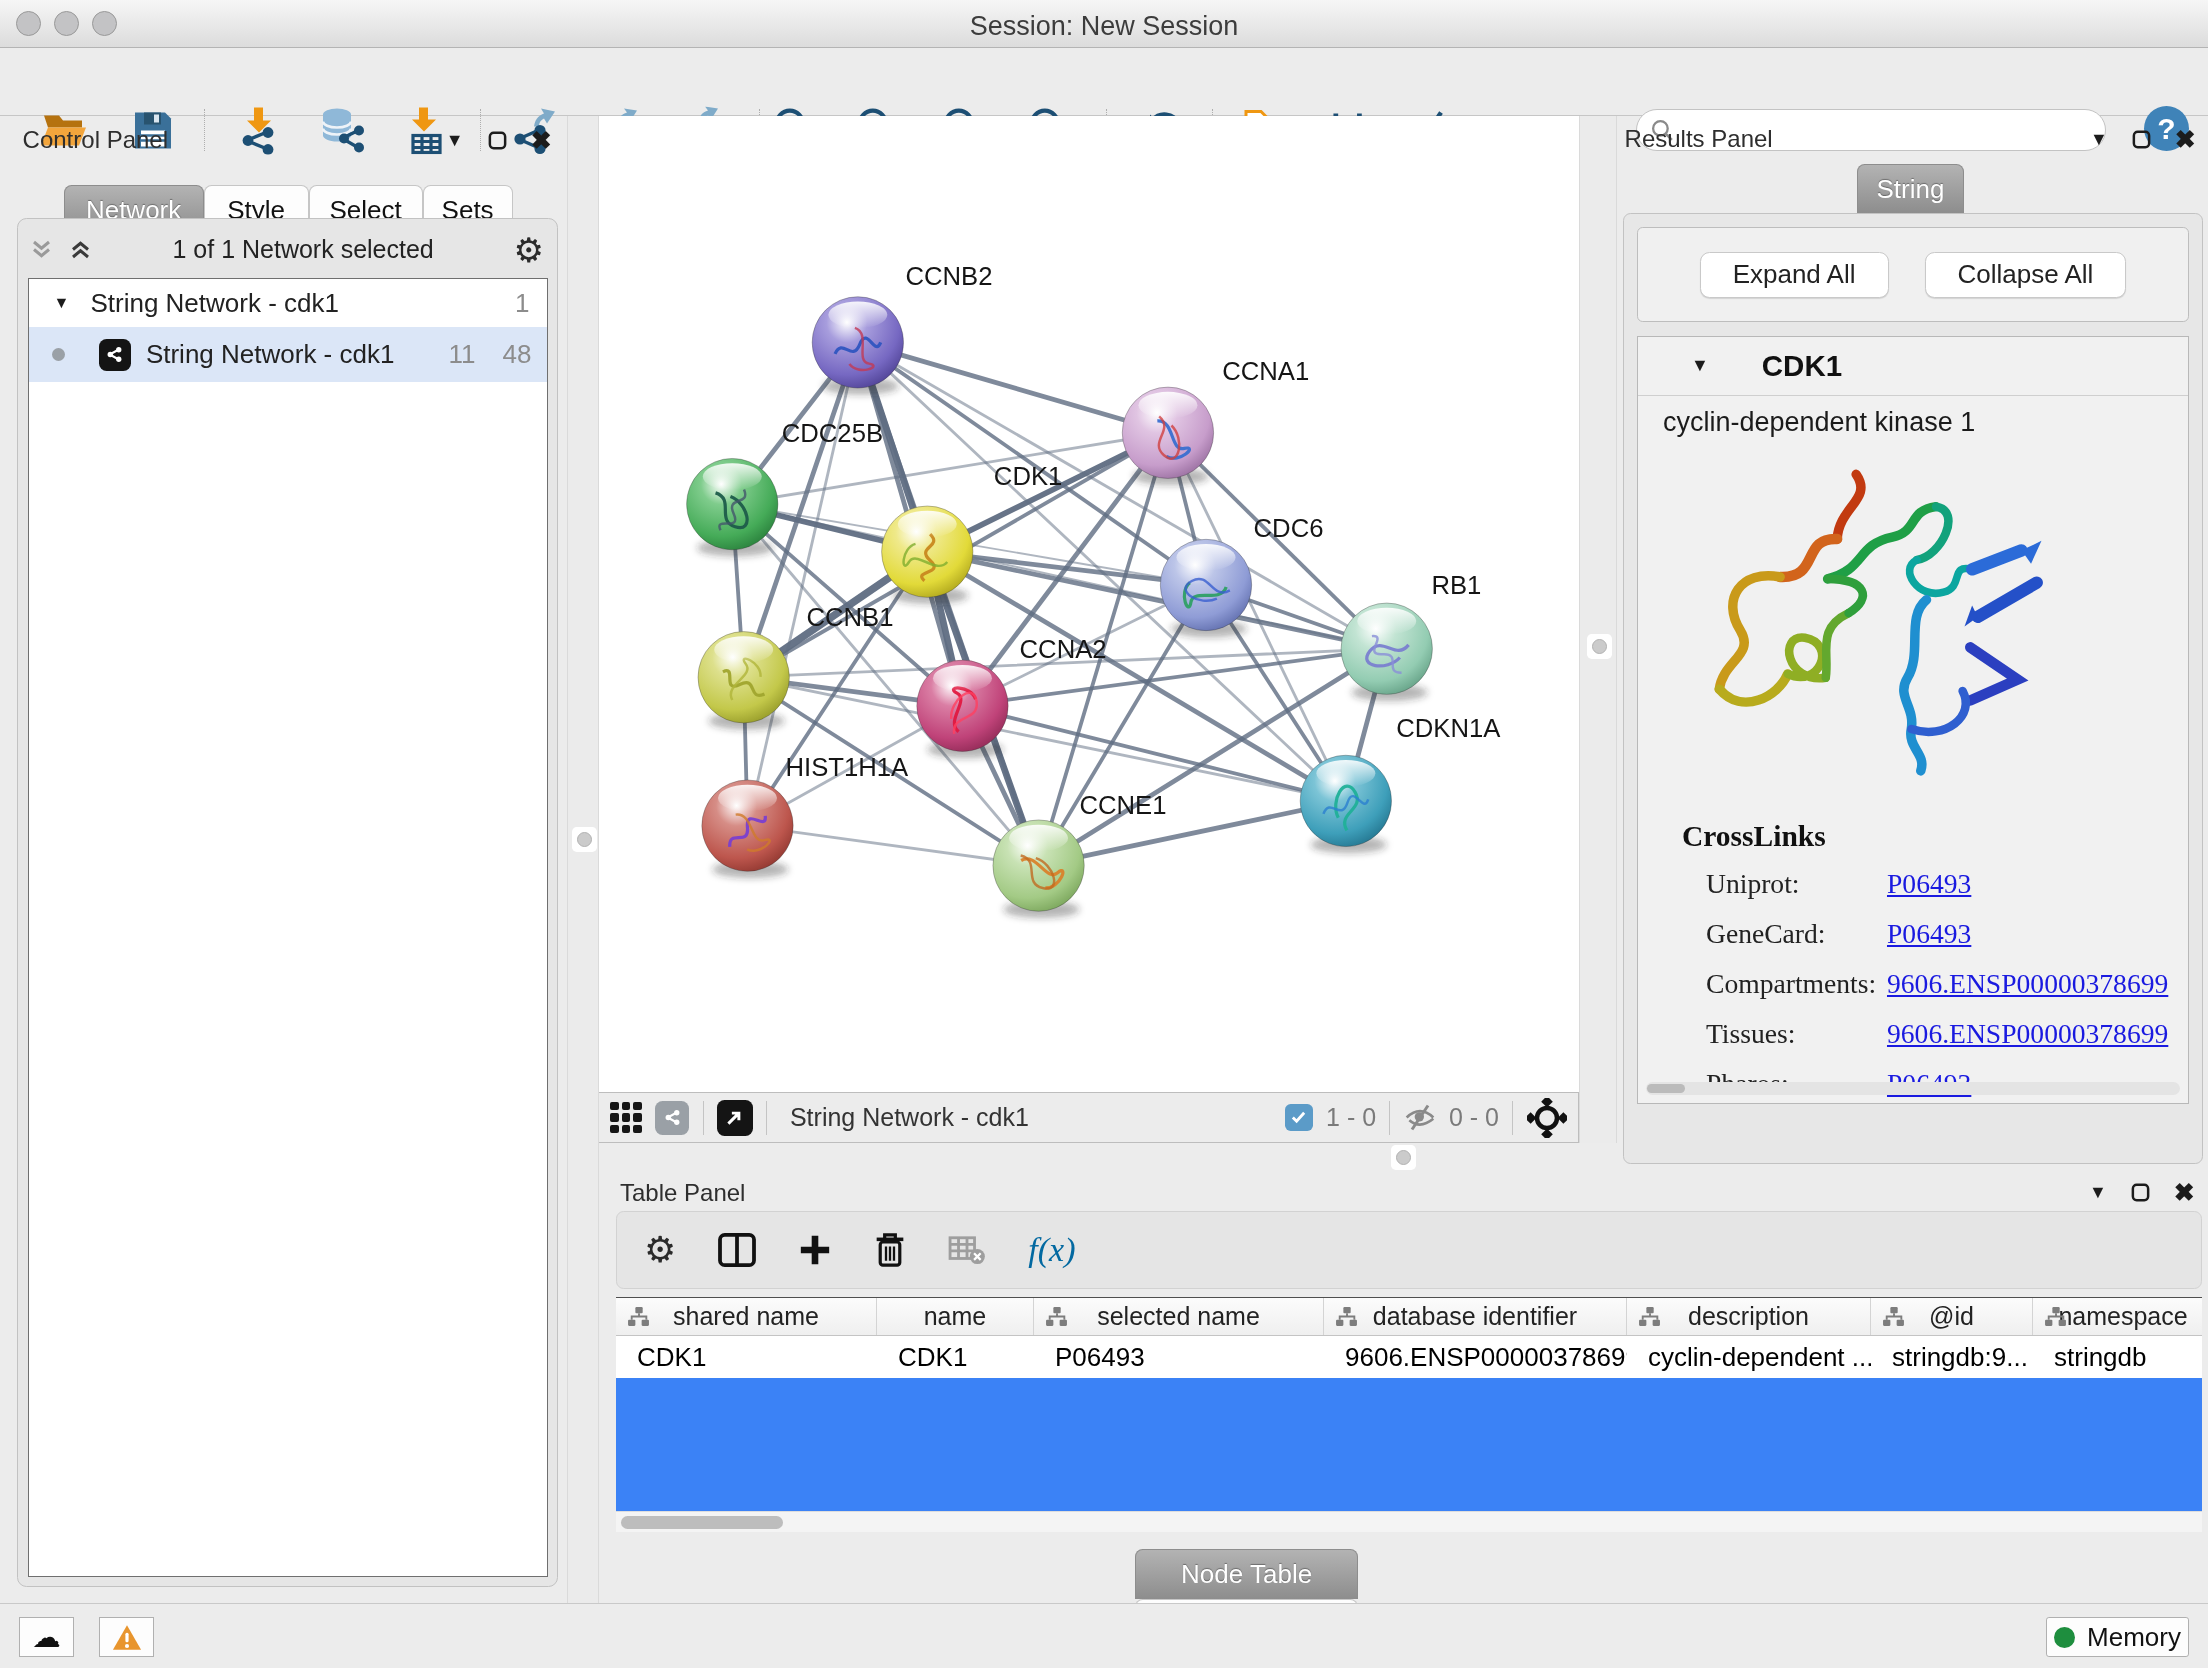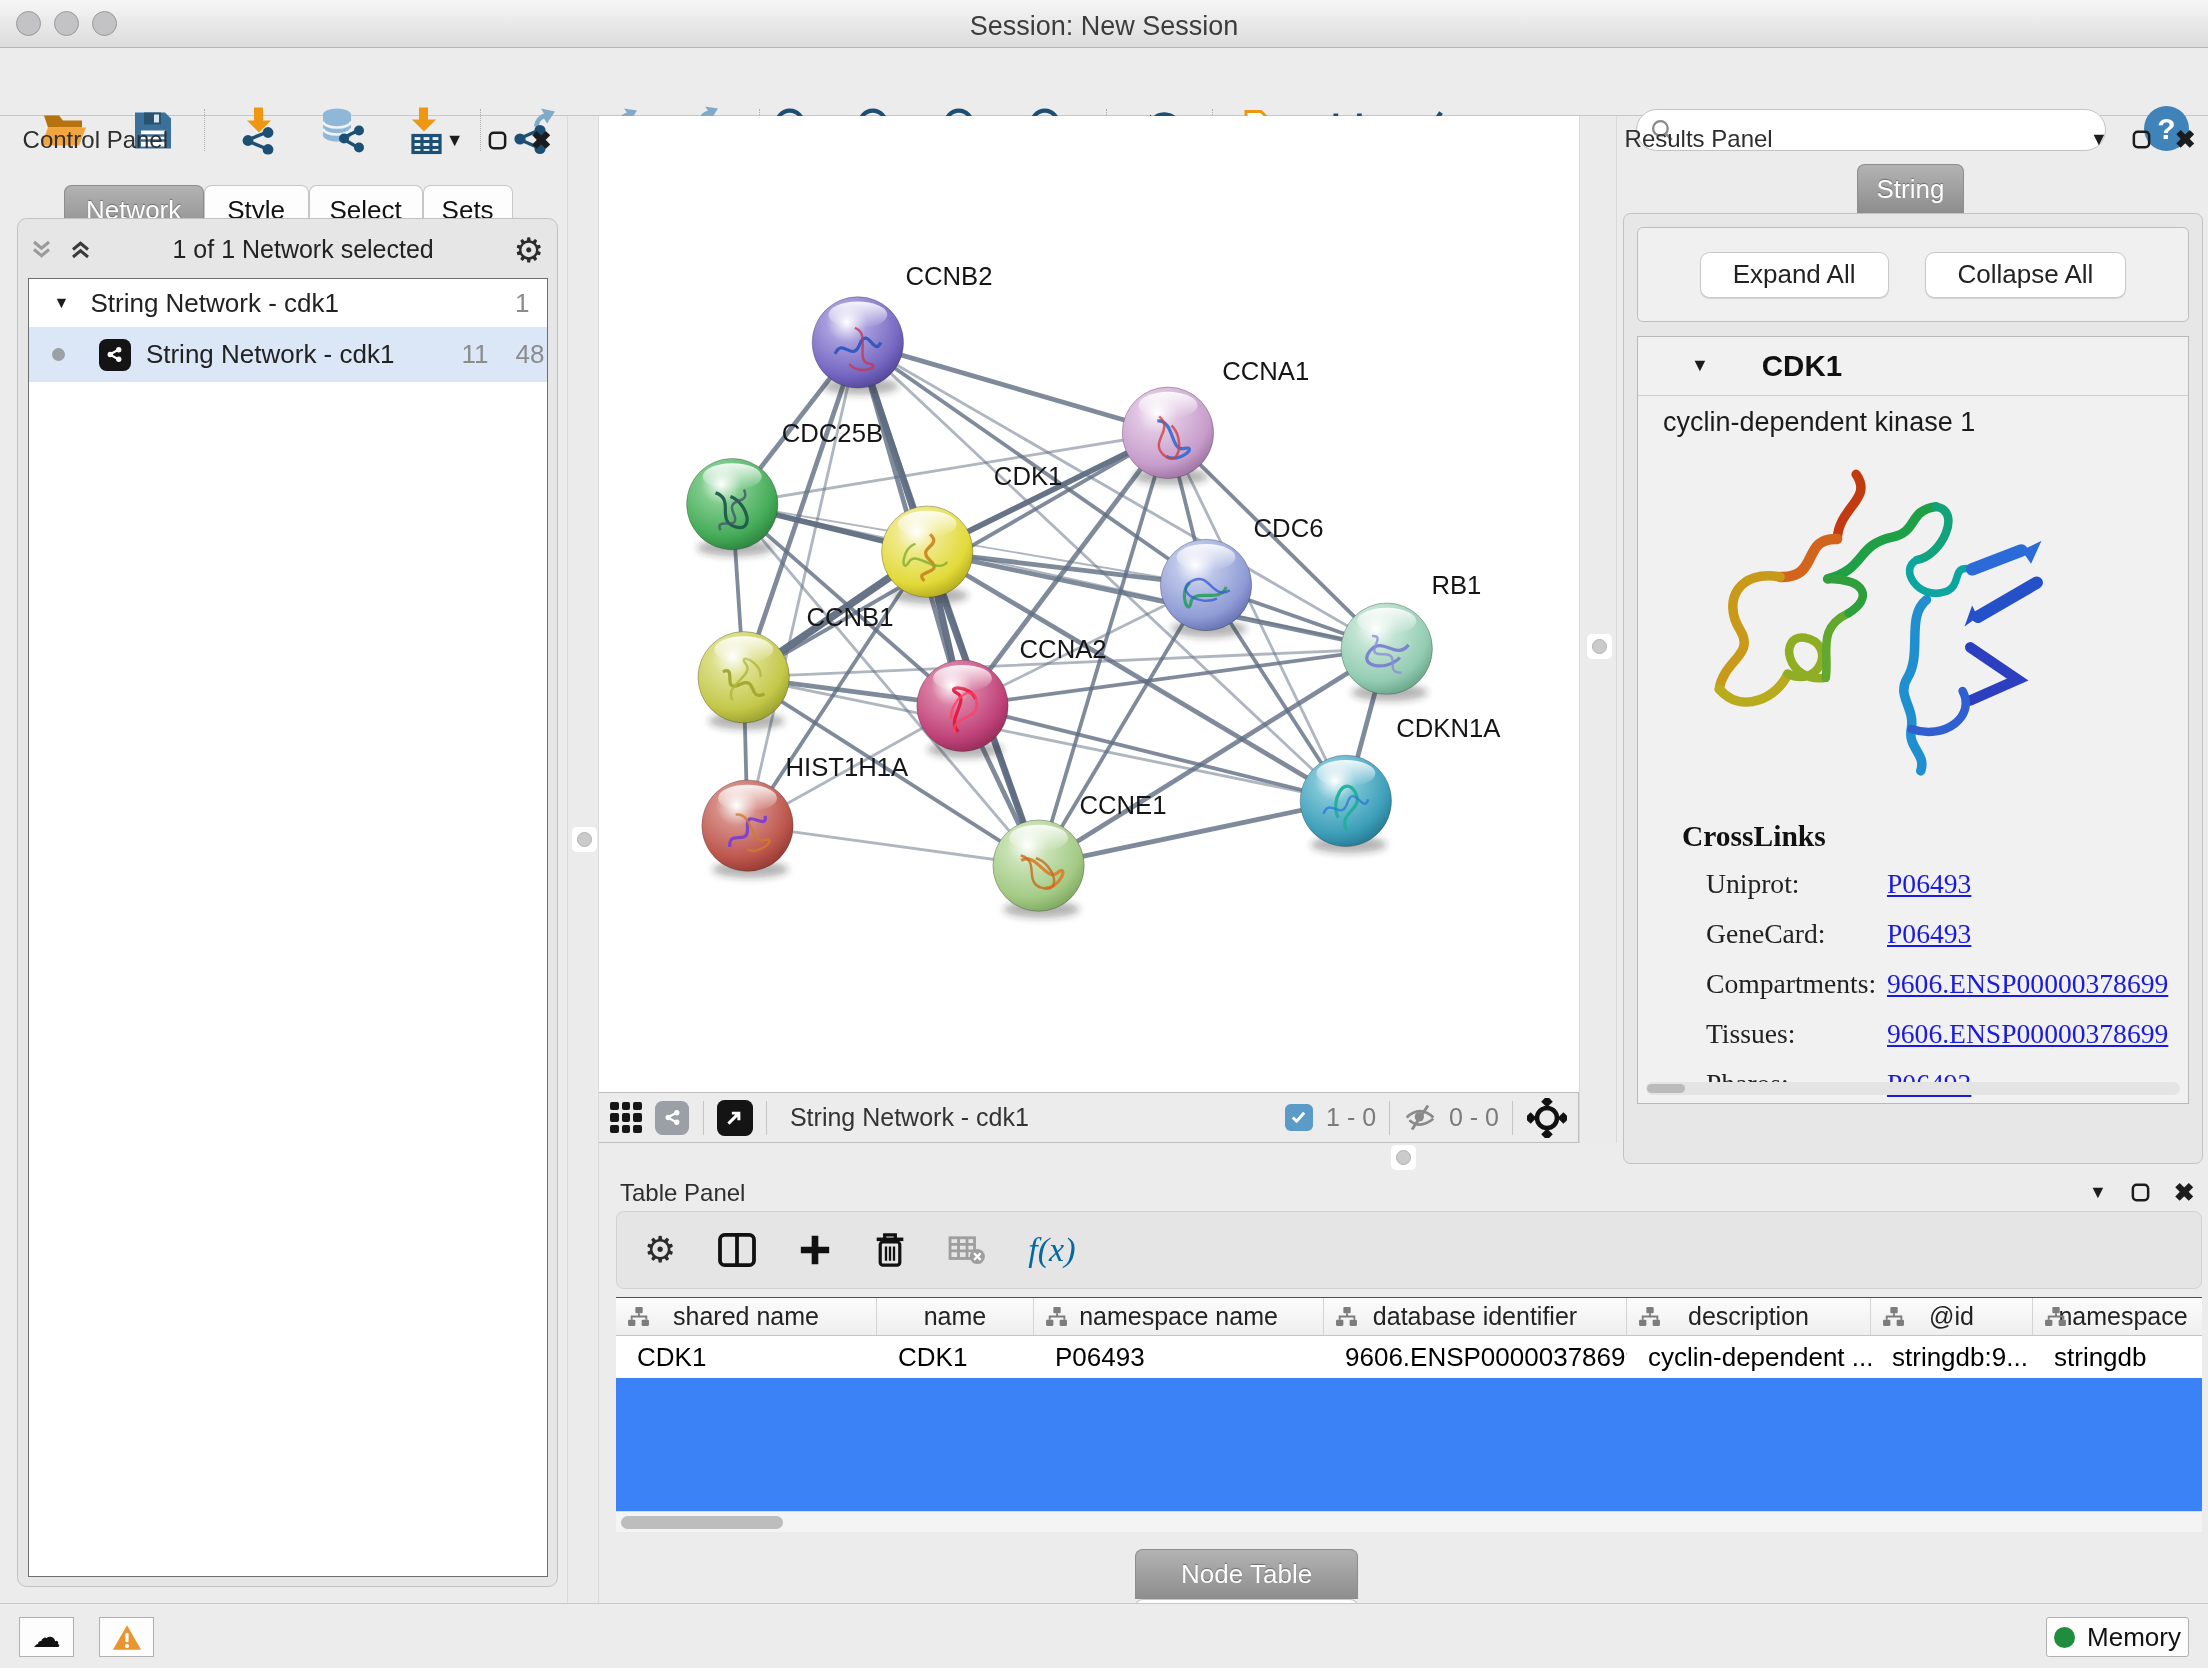--- a/index.html
+++ b/index.html
@@ -353,21 +353,21 @@
           <span class="share-badge" style="margin-left:34px">
             <svg width="19" height="19" viewBox="0 0 20 20" fill="#fff">
                 <path d="M6 9.5 14 5M6 10.5 14 15" stroke="#fff" stroke-width="2.2"></path>
                 <circle cx="5.5" cy="10" r="2.8"></circle>
                 <circle cx="14.5" cy="5" r="2.8"></circle>
                 <circle cx="14.5" cy="15" r="2.8"></circle>
               </svg>
           </span>
           <span style="margin-left:15px">String Network - cdk1</span>
           <span class="row-count" style="margin-left:auto">11</span>
-          <span class="row-count" style="margin-left:27px;margin-right:2px">48</span>
+          <span class="row-count" style="margin-left:27px;margin-right:15px">48</span>
         </div>
       </div>
     </div>
   </div>
 
   <div class="gutter-v" style="left:567px;top:116px;width:32px;height:1487px">
     <span class="handle-sq" style="left:3.8px;top:711px">
         <span class="handle-dot"></span>
       </span>
   </div>
@@ -782,21 +782,21 @@
           <div class="th" style="width: 157px;">
             <span>name</span>
           </div>
           <div class="th" style="width: 290px;">
             <svg width="23" height="21" viewBox="0 0 22 20" class="tree-ic">
               <rect x="8" y="1" width="7" height="6" rx="1" fill="#7d7d7d"></rect>
               <rect x="1" y="13" width="7" height="6" rx="1" fill="#7d7d7d"></rect>
               <rect x="14" y="13" width="7" height="6" rx="1" fill="#7d7d7d"></rect>
               <path d="M11.5 7v3M4.5 13v-3h14v3" stroke="#7d7d7d" fill="none" stroke-width="1.8"></path>
             </svg>
-            <span>namespace name</span>
+            <span>selected name</span>
           </div>
           <div class="th" style="width: 303px;">
             <svg width="23" height="21" viewBox="0 0 22 20" class="tree-ic">
               <rect x="8" y="1" width="7" height="6" rx="1" fill="#7d7d7d"></rect>
               <rect x="1" y="13" width="7" height="6" rx="1" fill="#7d7d7d"></rect>
               <rect x="14" y="13" width="7" height="6" rx="1" fill="#7d7d7d"></rect>
               <path d="M11.5 7v3M4.5 13v-3h14v3" stroke="#7d7d7d" fill="none" stroke-width="1.8"></path>
             </svg>
             <span>database identifier</span>
           </div>

